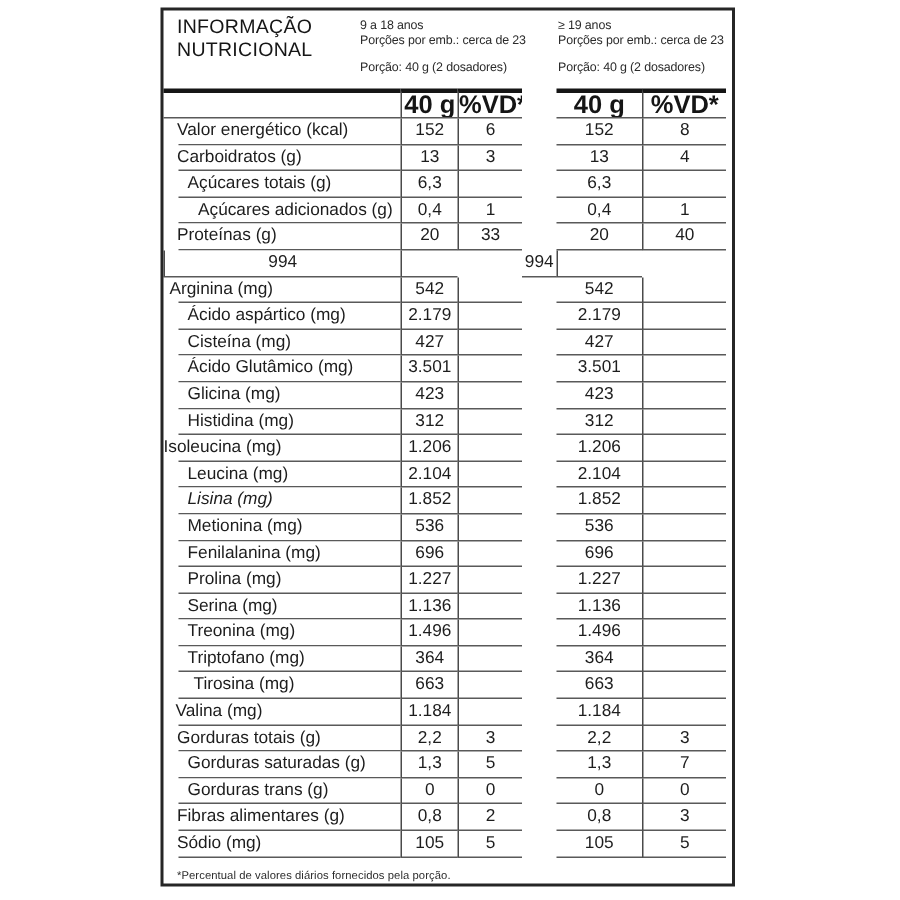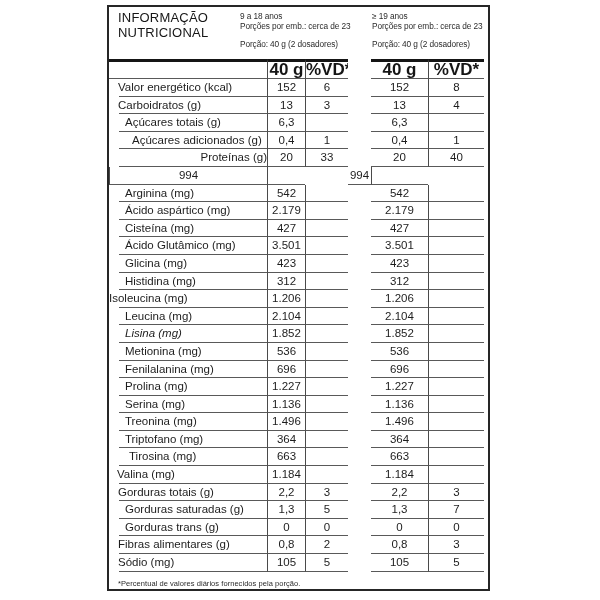--- a/index.html
+++ b/index.html
@@ -112,38 +112,38 @@
   <div class="grid row">
     <div class="c label" style="padding-left: 23px;">Açúcares adicionados (g)</div>
     <div class="c v1 num">0,4</div>
     <div class="c d1 num">1</div>
     <div class="c gap"></div>
     <div class="c v2 num">0,4</div>
     <div class="c d2 num">1</div>
   </div>
 
   <div class="grid row">
-    <div class="c label" style="padding-left: 9px; text-align: right;">Proteínas (g)</div>
+    <div class="c label" style="padding-left: 9px;">Proteínas (g)</div>
     <div class="c v1 num">20</div>
     <div class="c d1 num">33</div>
     <div class="c gap"></div>
     <div class="c v2 num">20</div>
     <div class="c d2 num">40</div>
   </div>
 
   <div class="grid row">
     <div class="c v1 num">994</div>
     <div class="c d1 num"></div>
     <div class="c gap"></div>
     <div class="c v2 num">994</div>
     <div class="c d2 num"></div>
   </div>
 
   <div class="grid row">
-    <div class="c label" style="padding-left: 16px;">Arginina (mg)</div>
+    <div class="c label" style="padding-left: 4px;">Arginina (mg)</div>
     <div class="c v1 num">542</div>
     <div class="c d1 num"></div>
     <div class="c gap"></div>
     <div class="c v2 num">542</div>
     <div class="c d2 num"></div>
   </div>
 
   <div class="grid row">
     <div class="c label" style="padding-left: 16px;">Ácido aspártico (mg)</div>
     <div class="c v1 num">2.179</div>

